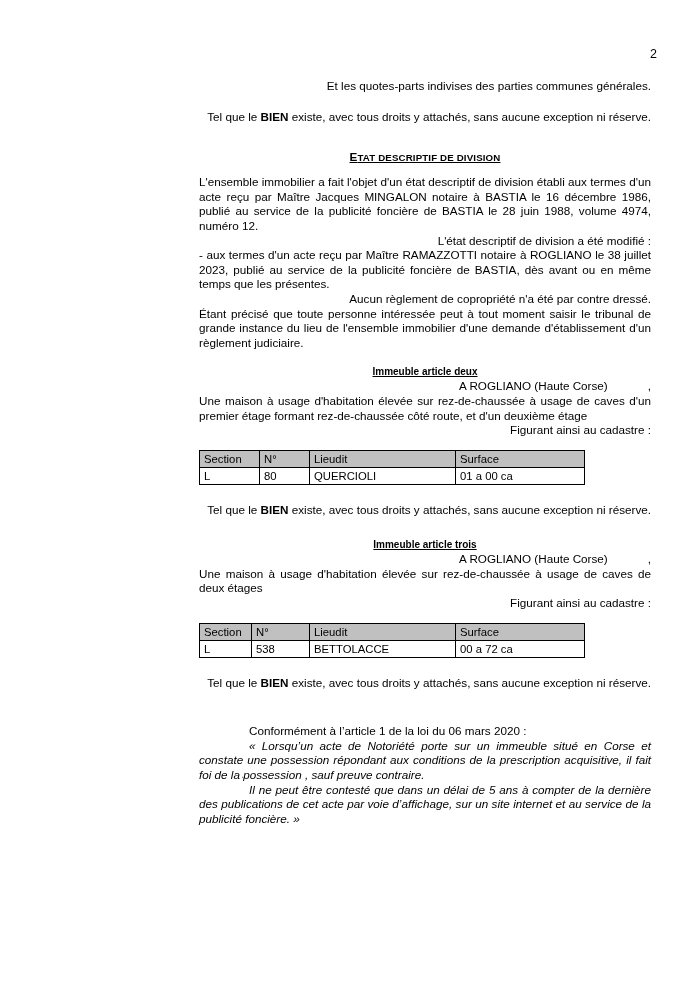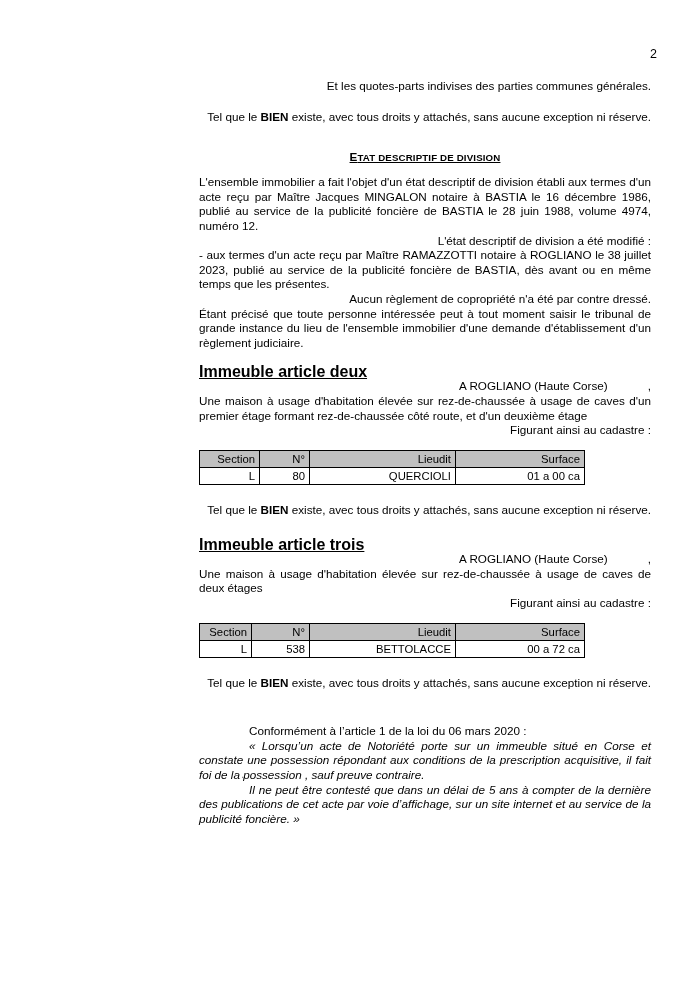--- a/index.html
+++ b/index.html
@@ -73,40 +73,39 @@
   }
   .section-heading .sc {
     text-decoration: underline;
     letter-spacing: 0.15px;
   }
   .section-heading .sc .cap  { font-size: 11.7px; }
   .section-heading .sc .small{ font-size: 9.7px; }
 
   
   .article-heading {
-    font-size: 16px;
+    font-size: 10px;
     line-height: 15px;
     font-weight: bold;
     text-decoration: underline;
-    text-align: left;
+    text-align: center;
   }
 
   .stray-comma {
     display: inline-block;
     margin-left: 40px;
     font-size: 11.7px;
   }
 
   
   table.cadastre {
     border-collapse: collapse;
     table-layout: fixed;
     border: 1px solid #000000;
     font-size: 11.3px;
-    text-align: right;
   }
   table.cadastre td {
     border: 1px solid #000000;
     padding: 1px 4px 1px 4px;
     height: 14px;
     line-height: 14px;
     vertical-align: middle;
     white-space: nowrap;
     overflow: hidden;
   }

